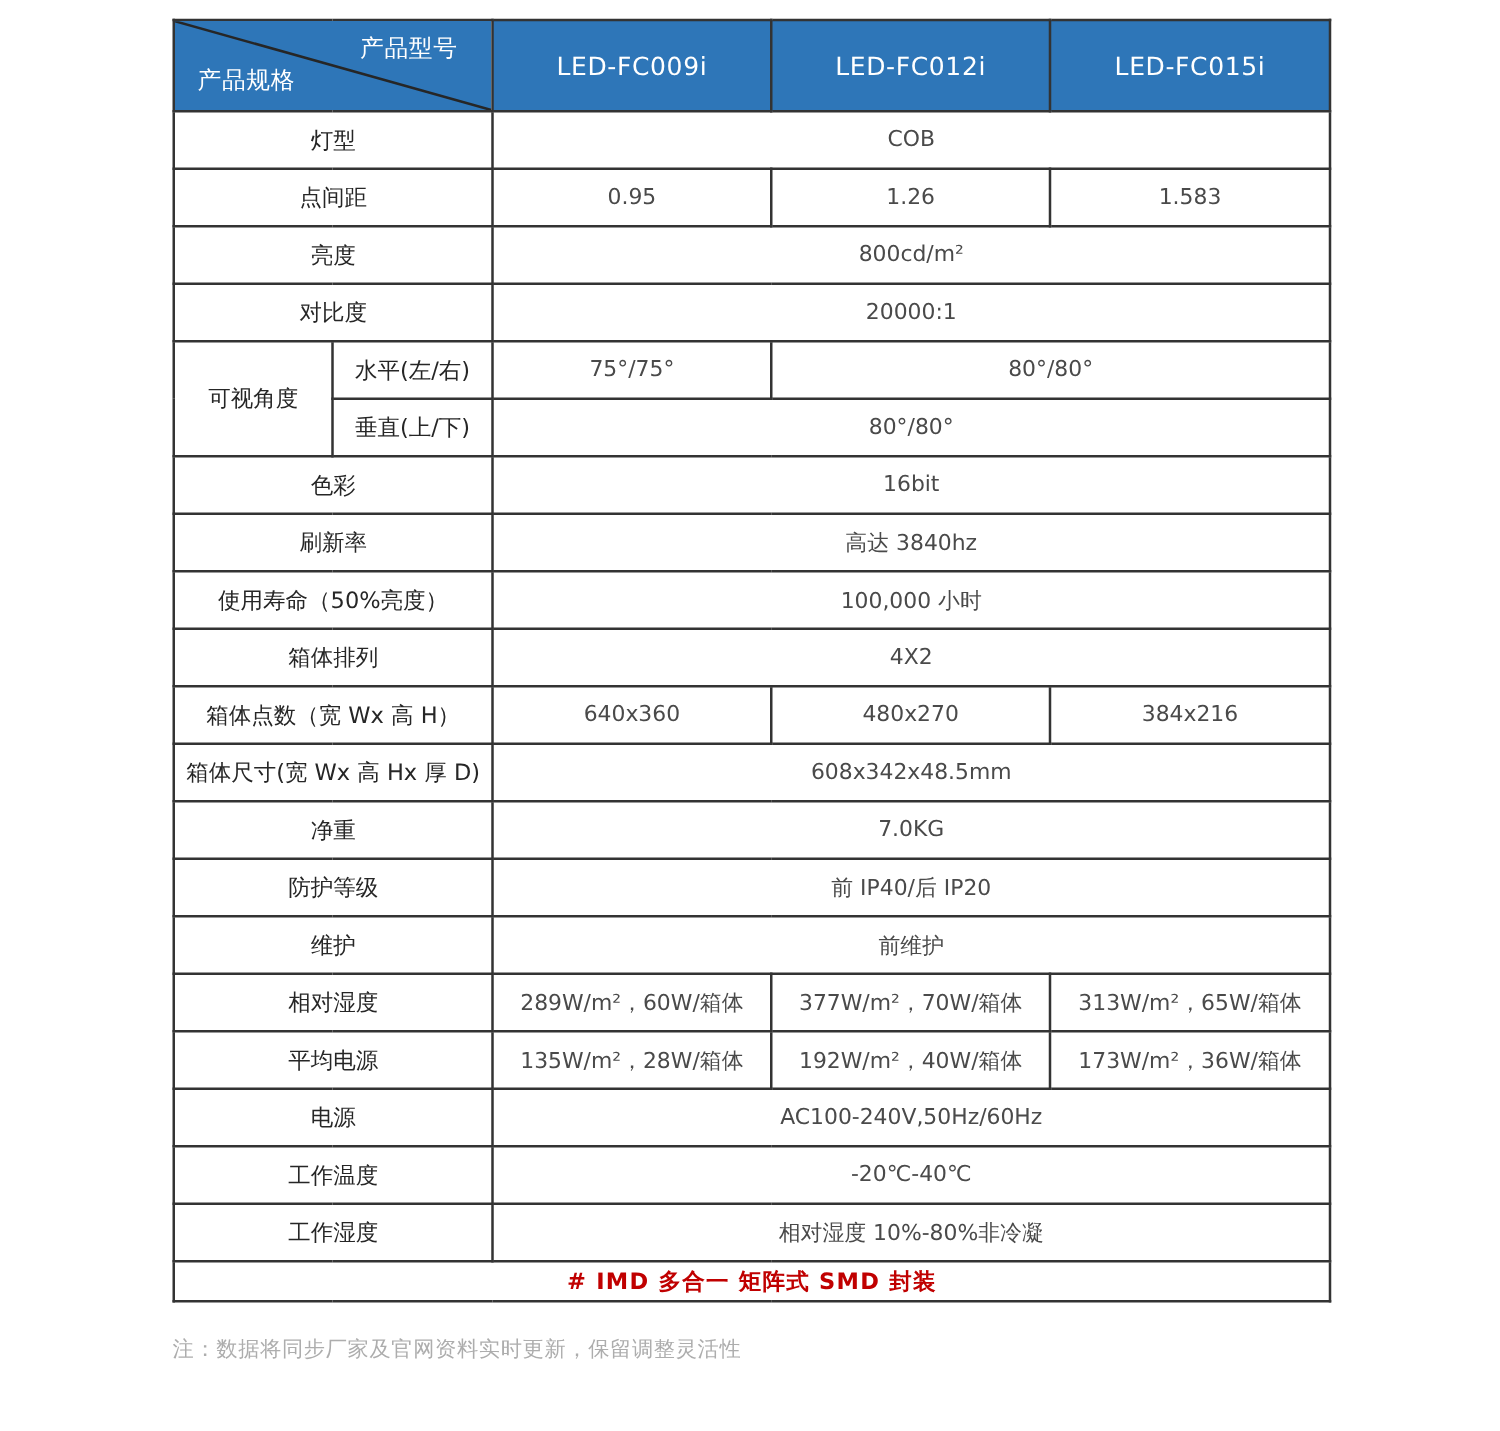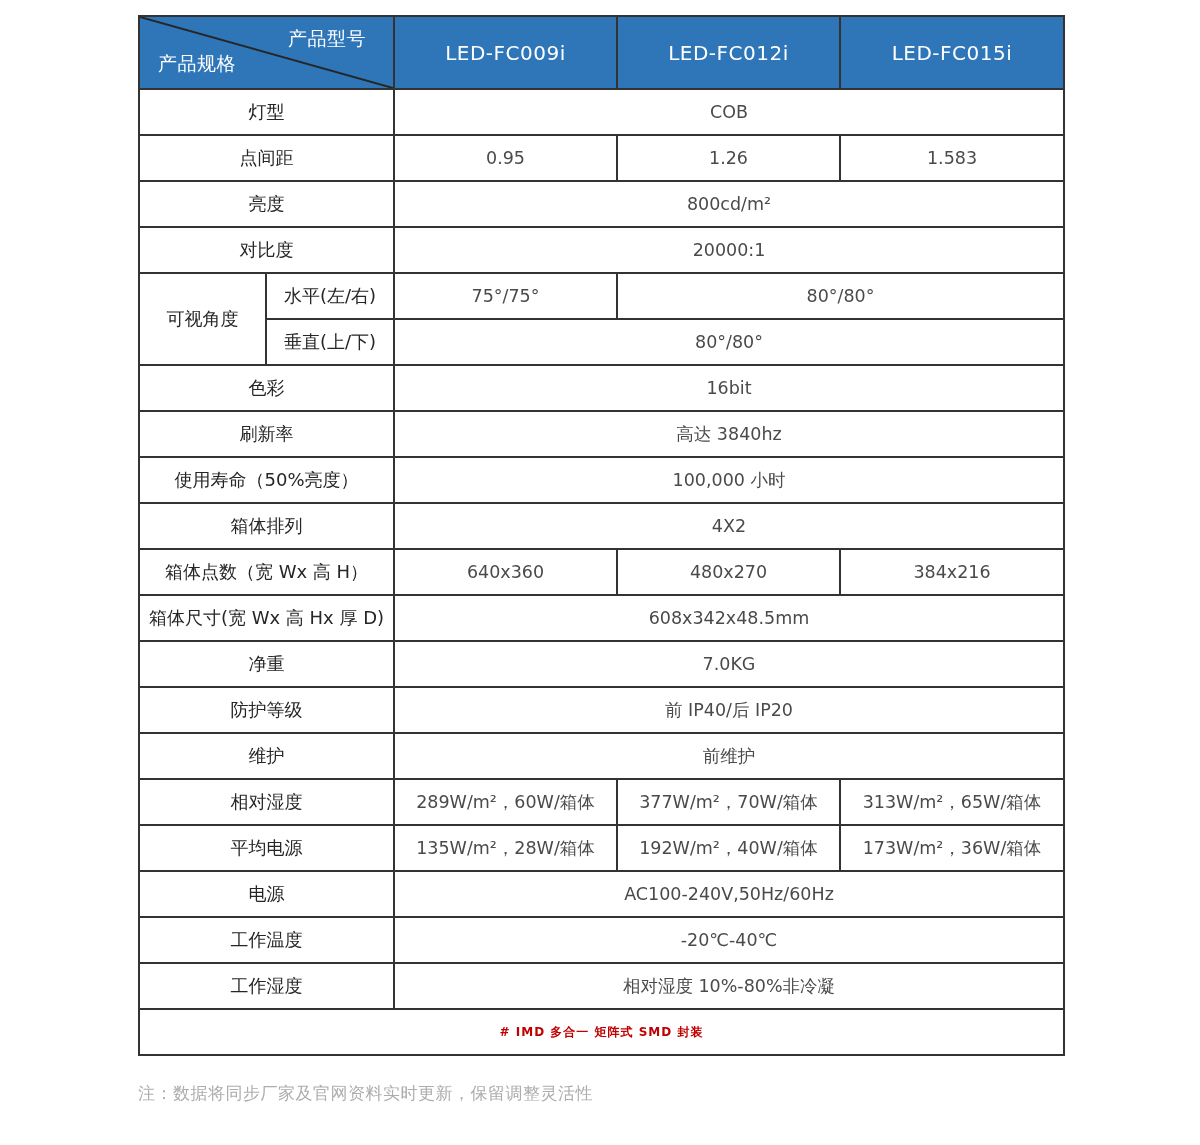--- a/index.html
+++ b/index.html
@@ -21,21 +21,21 @@
   col.c-a{width:127px}col.c-b{width:128px}col.c-c{width:223px}col.c-d{width:223px}col.c-e{width:224px}
   th,td{border:2px solid var(--border);padding:0 3px;text-align:center;vertical-align:middle;}
   tr.header-row th{height:73px;background:var(--blue);color:#ffffff;font-size:20px;font-weight:500;letter-spacing:0.5px;}
   th.corner{position:relative;padding:0;}
   .corner-svg{position:absolute;left:0;top:0;width:100%;height:100%;display:block;}
   .corner-lab{position:absolute;font-size:19px;font-weight:500;color:#fff;white-space:nowrap;}
   .corner-tr{top:9px;right:27px;}
   .corner-bl{bottom:11px;left:18px;}
   td.label{height:46px;font-size:18px;font-weight:500;color:var(--label);white-space:nowrap;text-align:center;}
   td.value{height:46px;font-size:17.5px;font-weight:400;color:var(--value);white-space:nowrap;}
-  td.summary{height:46px;color:var(--red);font-size:12px;font-weight:600;letter-spacing:1px;border-radius:22px;}
+  td.summary{height:32px;color:var(--red);font-size:18px;font-weight:600;letter-spacing:1px;border-radius:22px;}
   .footnote{margin-top:26px;font-size:17px;color:var(--note);letter-spacing:0.5px;}
 </style>
 </head>
 <body>
 
 <div class="page">
   <table class="spec">
     <colgroup>
       <col class="c-a">
         <col class="c-b">

